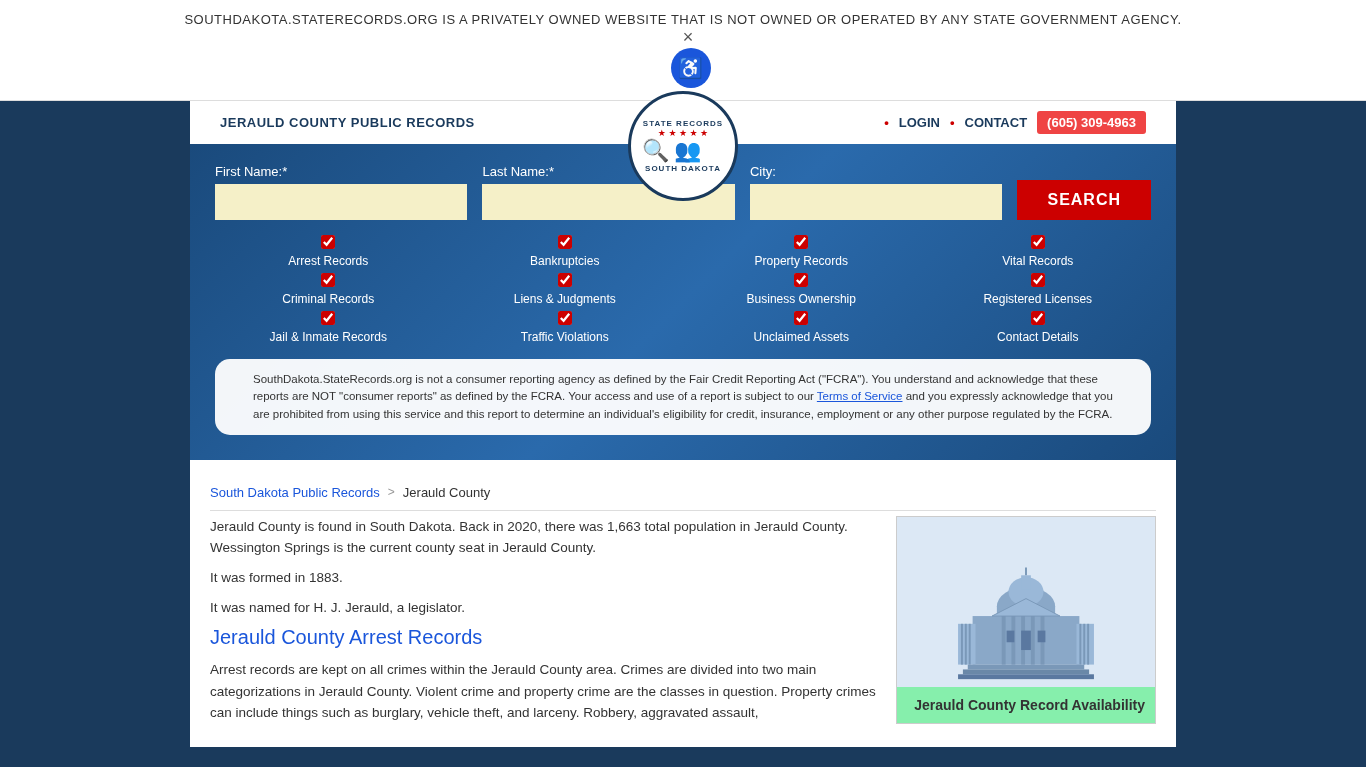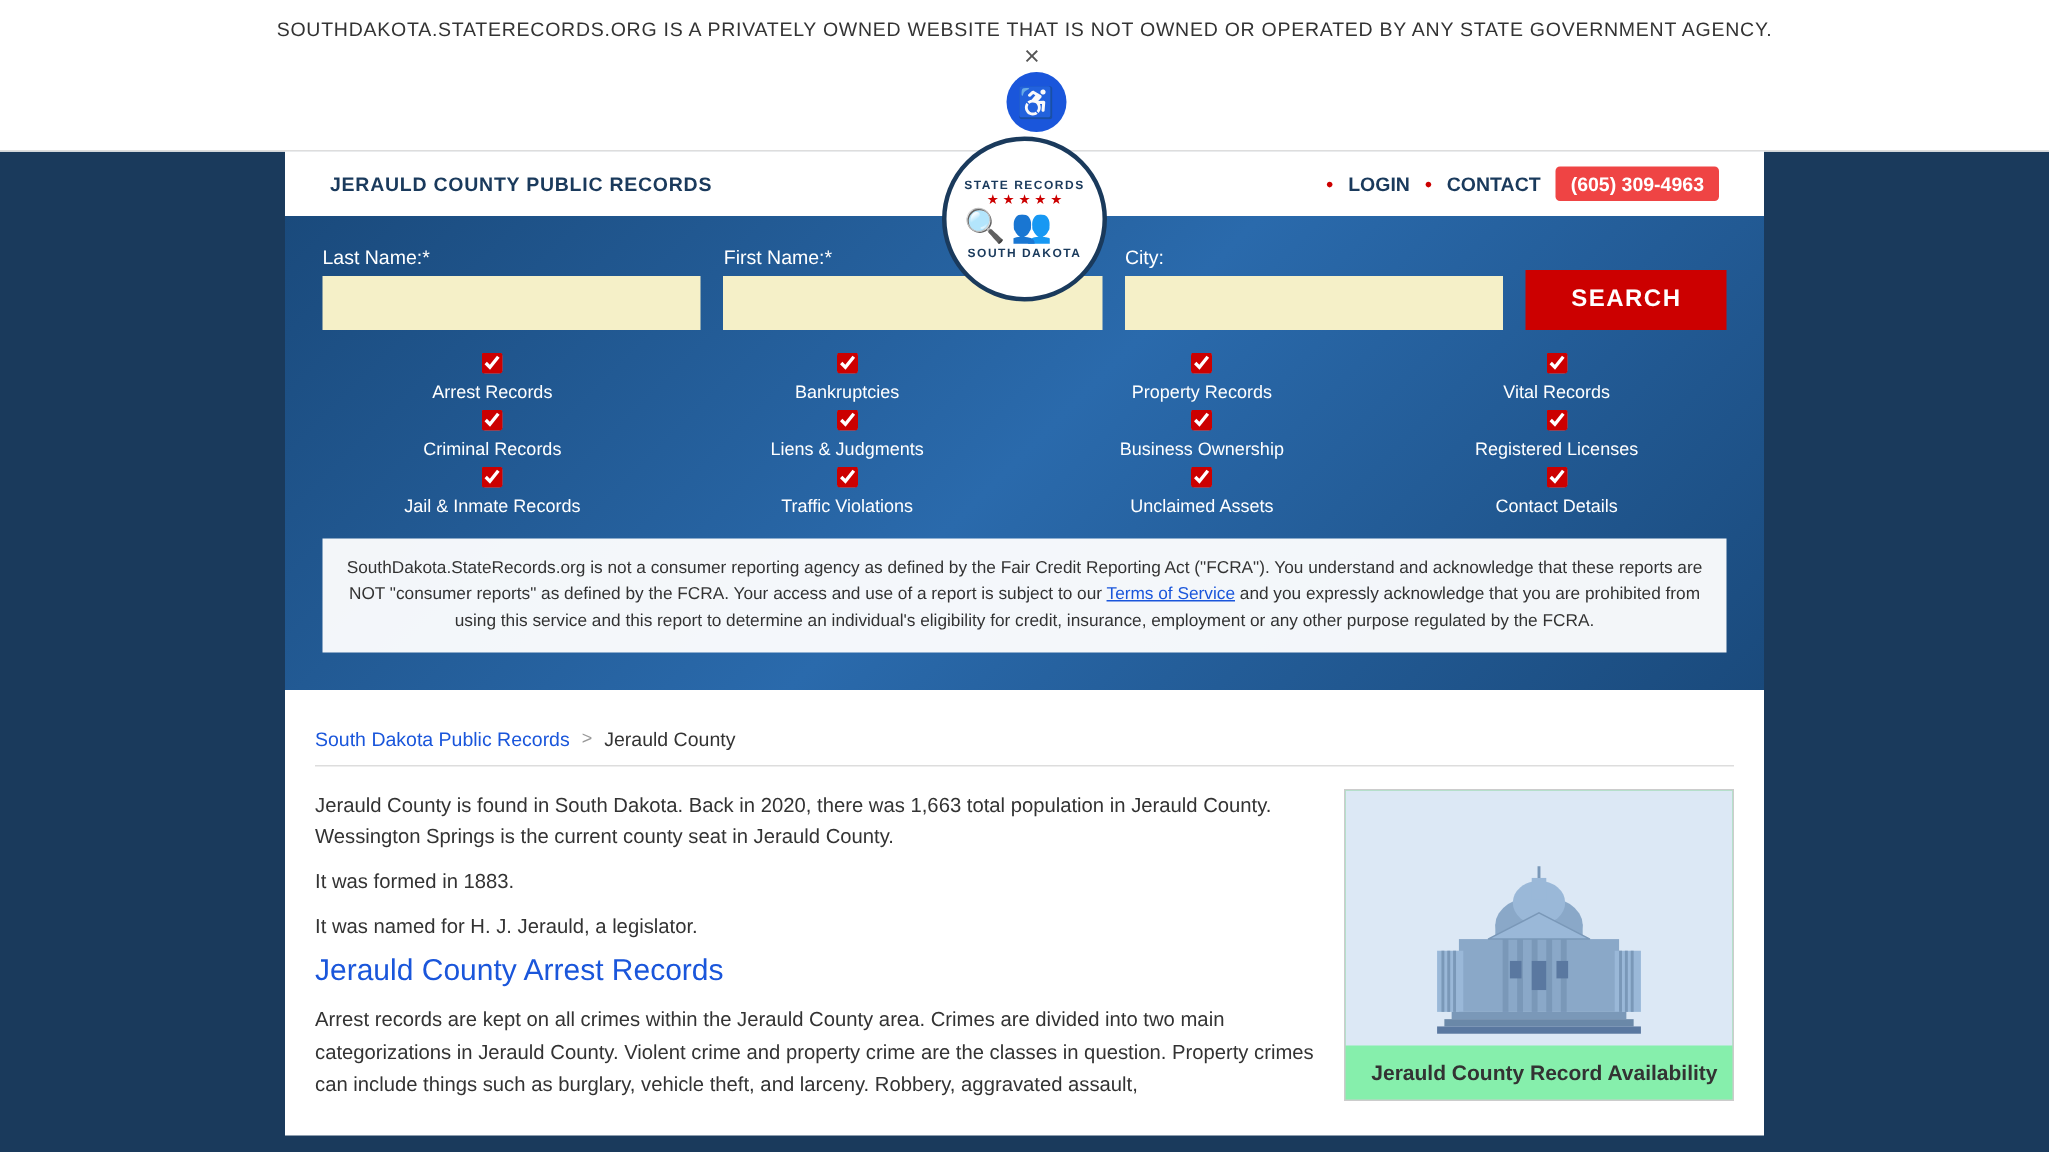--- a/index.html
+++ b/index.html
@@ -189,46 +189,46 @@
       font-size: 12px;
       flex-direction: column;
     }
     .checkbox-item input[type="checkbox"] {
       accent-color: #c00;
       width: 14px;
       height: 14px;
     }
     .disclaimer-text {
       background: rgba(255,255,255,0.95);
-      padding: 12px 8px;
+      padding: 12px 38px;
       font-size: 11.5px;
       color: #333;
-      text-align: center;
       line-height: 1.5;
+      border-radius: 15px;
     }
     .disclaimer-text a {
       color: #1a56db;
     }
 
     
     .content-area {
       background: #fff;
       margin: 0 190px;
       padding: 15px 20px;
     }
 
     
     .breadcrumb {
       display: flex;
       align-items: center;
       gap: 8px;
       padding: 10px 0;
       font-size: 13px;
       border-bottom: 1px solid #ddd;
-      margin-bottom: 15px;
+      margin-bottom: 5px;
     }
     .breadcrumb a { color: #1a56db; text-decoration: none; }
     .breadcrumb-sep { color: #999; font-size: 12px; }
     .breadcrumb-current { color: #333; }
 
     
     .content-columns {
       display: flex;
       gap: 20px;
     }
@@ -308,25 +308,25 @@
       <a class="nav-link">LOGIN</a>
       <span class="dot">•</span>
       <a class="nav-link">CONTACT</a>
       <span class="phone-badge">(605) 309-4963</span>
     </div>
   </div>
 
   <div class="search-card">
     <div class="search-fields">
       <div class="field-group">
+        <label>First Name:*</label>
+        <input type="text" style="">
+      </div>
+      <div class="field-group">
         <label>Last Name:*</label>
-        <input type="text" style="">
-      </div>
-      <div class="field-group">
-        <label>First Name:*</label>
         <input type="text" style="">
       </div>
       <div class="field-group">
         <label>City:</label>
         <input type="text" style="">
       </div>
       <button class="search-btn">SEARCH</button>
     </div>
 
     <div class="checkboxes-grid" id="checkboxes-container">

